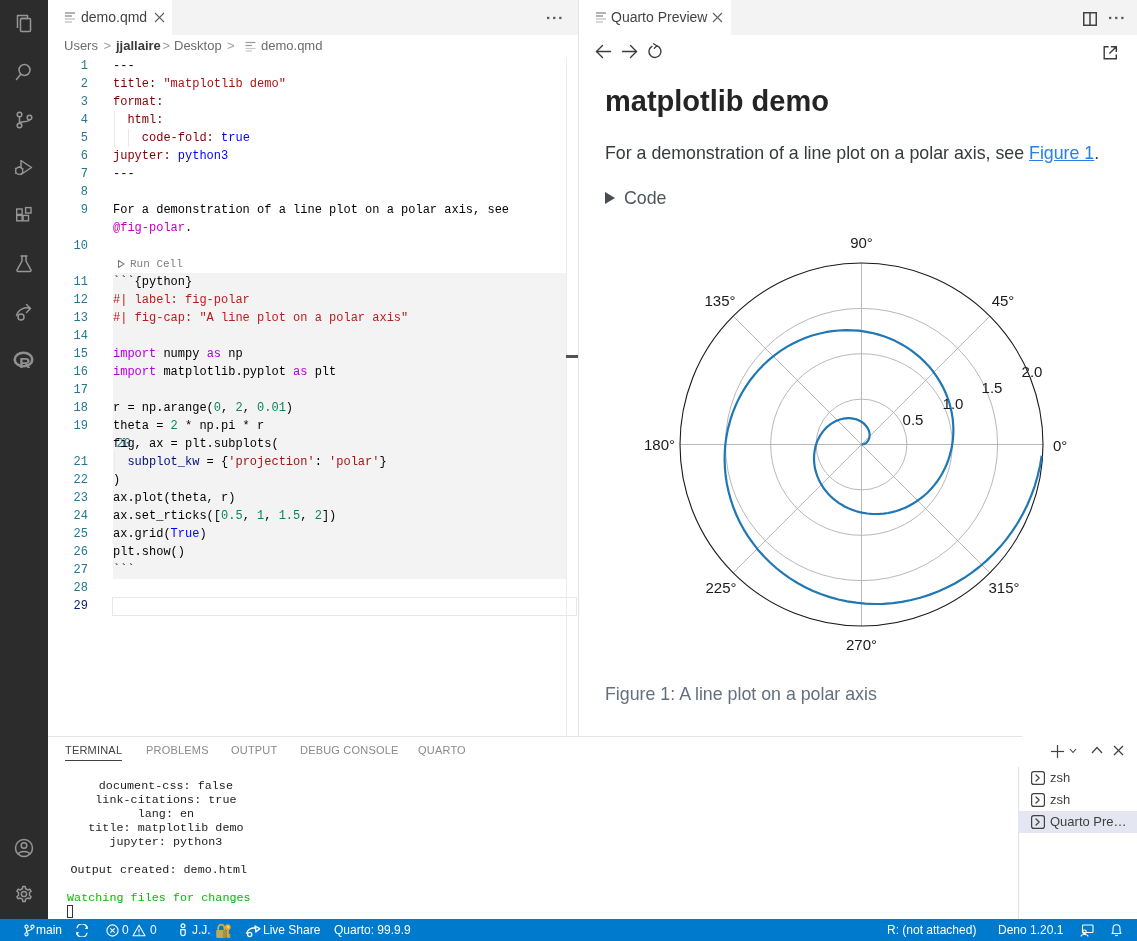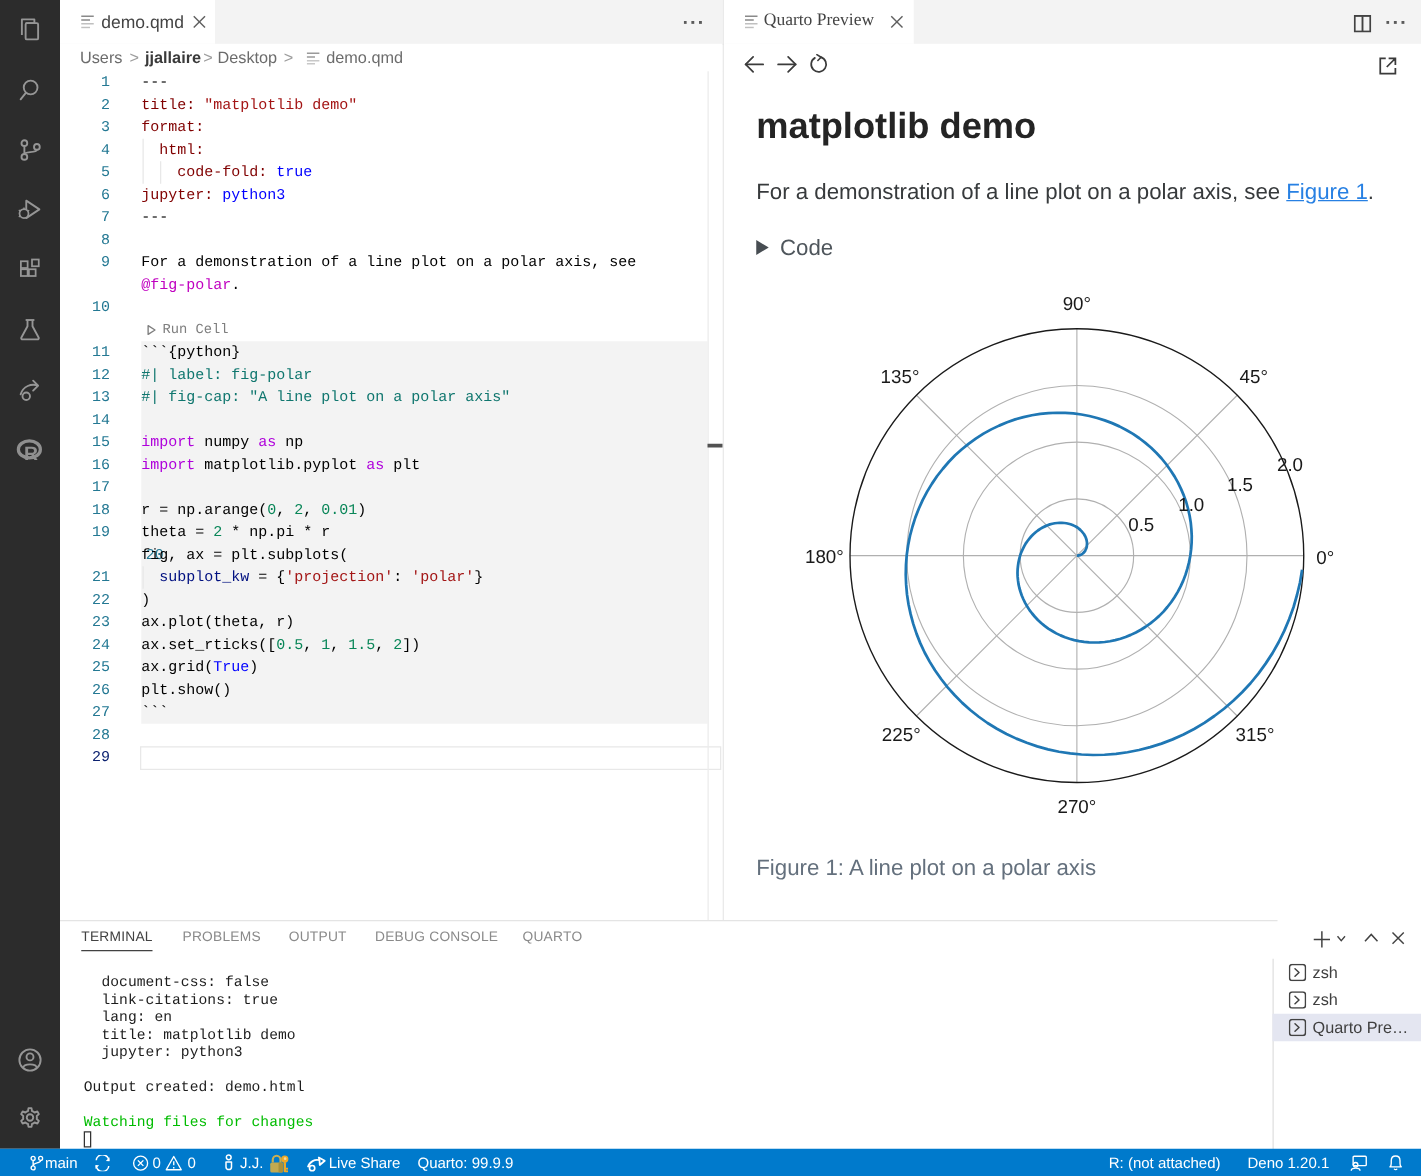--- a/index.html
+++ b/index.html
@@ -19,29 +19,29 @@
 #breadcrumbs { position:absolute; left:0; top:35px; width:100%; height:22px; background:#fff;
   font-size:13px; color:#6c6c6c; line-height:22px; white-space:pre; }
 
 #codearea { position:absolute; left:0; top:57px; width:530px; height:679px; background:#fff;
   font-family:"Liberation Mono", monospace; font-size:12px; }
 .crow { position:absolute; left:65px; height:18px; line-height:18px; white-space:pre; color:#000; }
 .lnum { position:absolute; width:40px; text-align:right; height:18px; line-height:18px;
   color:#237893; font-size:12px; }
 #cellbg { position:absolute; left:65px; top:216px; width:453px; height:306px; background:#f3f3f3; }
 .yk { color:#800000; } .str { color:#a31515; } .blue { color:#0000ff; }
-.kw { color:#af00db; } .num { color:#098658; } .cm { color:#0f766e; }
+.kw { color:#af00db; } .num { color:#098658; } .cm { color:#b91c1c; }
 .vr { color:#001080; } .mg { color:#c000c0; }
 
 #preview { left:580px; top:0; width:557px; height:736px; background:#fff; }
 #pvtabs { position:absolute; left:0; top:0; width:100%; height:35px; background:#f3f3f3; }
 #pvtab1 { position:absolute; left:0; top:0; width:151px; height:35px; background:#fff; }
 #pvnav { position:absolute; left:0; top:35px; width:100%; height:35px; background:#fff; }
 
-#panel { left:48px; top:736px; width:974px; height:183px; background:#fff; border-top:1px solid #e4e4e4; }
+#panel { left:48px; top:736px; width:974px; height:183px; background:#fff; border-top:1px solid #e4e4e4;text-align:center; }
 .ptab { position:absolute; top:7px; font-size:11px; color:#7f7f7f; letter-spacing:0.2px; }
 #term { position:absolute; left:19px; top:42px; font-family:"Liberation Mono", monospace;
   font-size:11.7px; line-height:14px; white-space:pre; color:#1c1c1c; letter-spacing:0.05px; }
 .green { color:#00bc00; }
 .trow { position:absolute; left:970px; width:119px; height:22px; font-size:13px; color:#3f3f3f; line-height:22px; }
 
 #statusbar { left:0; top:919px; width:1137px; height:22px; background:#007acc; color:#fff;
   font-size:12px; line-height:22px; }
 #statusbar .it { position:absolute; top:0; height:30px; white-space:pre; }
 svg { display:block; }
@@ -227,21 +227,21 @@
     <div class="tabline" style="left:151px; width:406px;"></div>
     <div id="pvtab1">
       <svg style="position:absolute;left:15px;top:11px" width="12" height="12" viewBox="0 0 12 12">
             <g stroke="#8a8a8a" stroke-width="1.3">
               <line x1="1" y1="2" x2="11" y2="2"></line>
               <line x1="1" y1="5" x2="8" y2="5"></line>
               <line x1="1" y1="8" x2="11" y2="8" stroke="#c0c0c0"></line>
               <line x1="1" y1="11" x2="8" y2="11" stroke="#c0c0c0"></line>
             </g>
           </svg>
-      <span class="tabtext" style="left:31px;font-family:Liberation Serif, serif;">Quarto Preview</span>
+      <span class="tabtext" style="left:31px;">Quarto Preview</span>
       <svg style="position:absolute;left:132px;top:12px" width="11" height="11" viewBox="0 0 11 11">
             <g stroke="#5f5f5f" stroke-width="1.1">
               <line x1="1" y1="1" x2="10" y2="10"></line>
               <line x1="10" y1="1" x2="1" y2="10"></line>
             </g>
           </svg>
     </div>
     <svg style="position:absolute;left:503px;top:12px" width="14" height="14" viewBox="0 0 14 14">
           <rect x="0.75" y="0.75" width="12.5" height="12.5" fill="none" stroke="#424242" stroke-width="1.5"></rect>
           <line x1="7" y1="1" x2="7" y2="13" stroke="#424242" stroke-width="1.5"></line>

